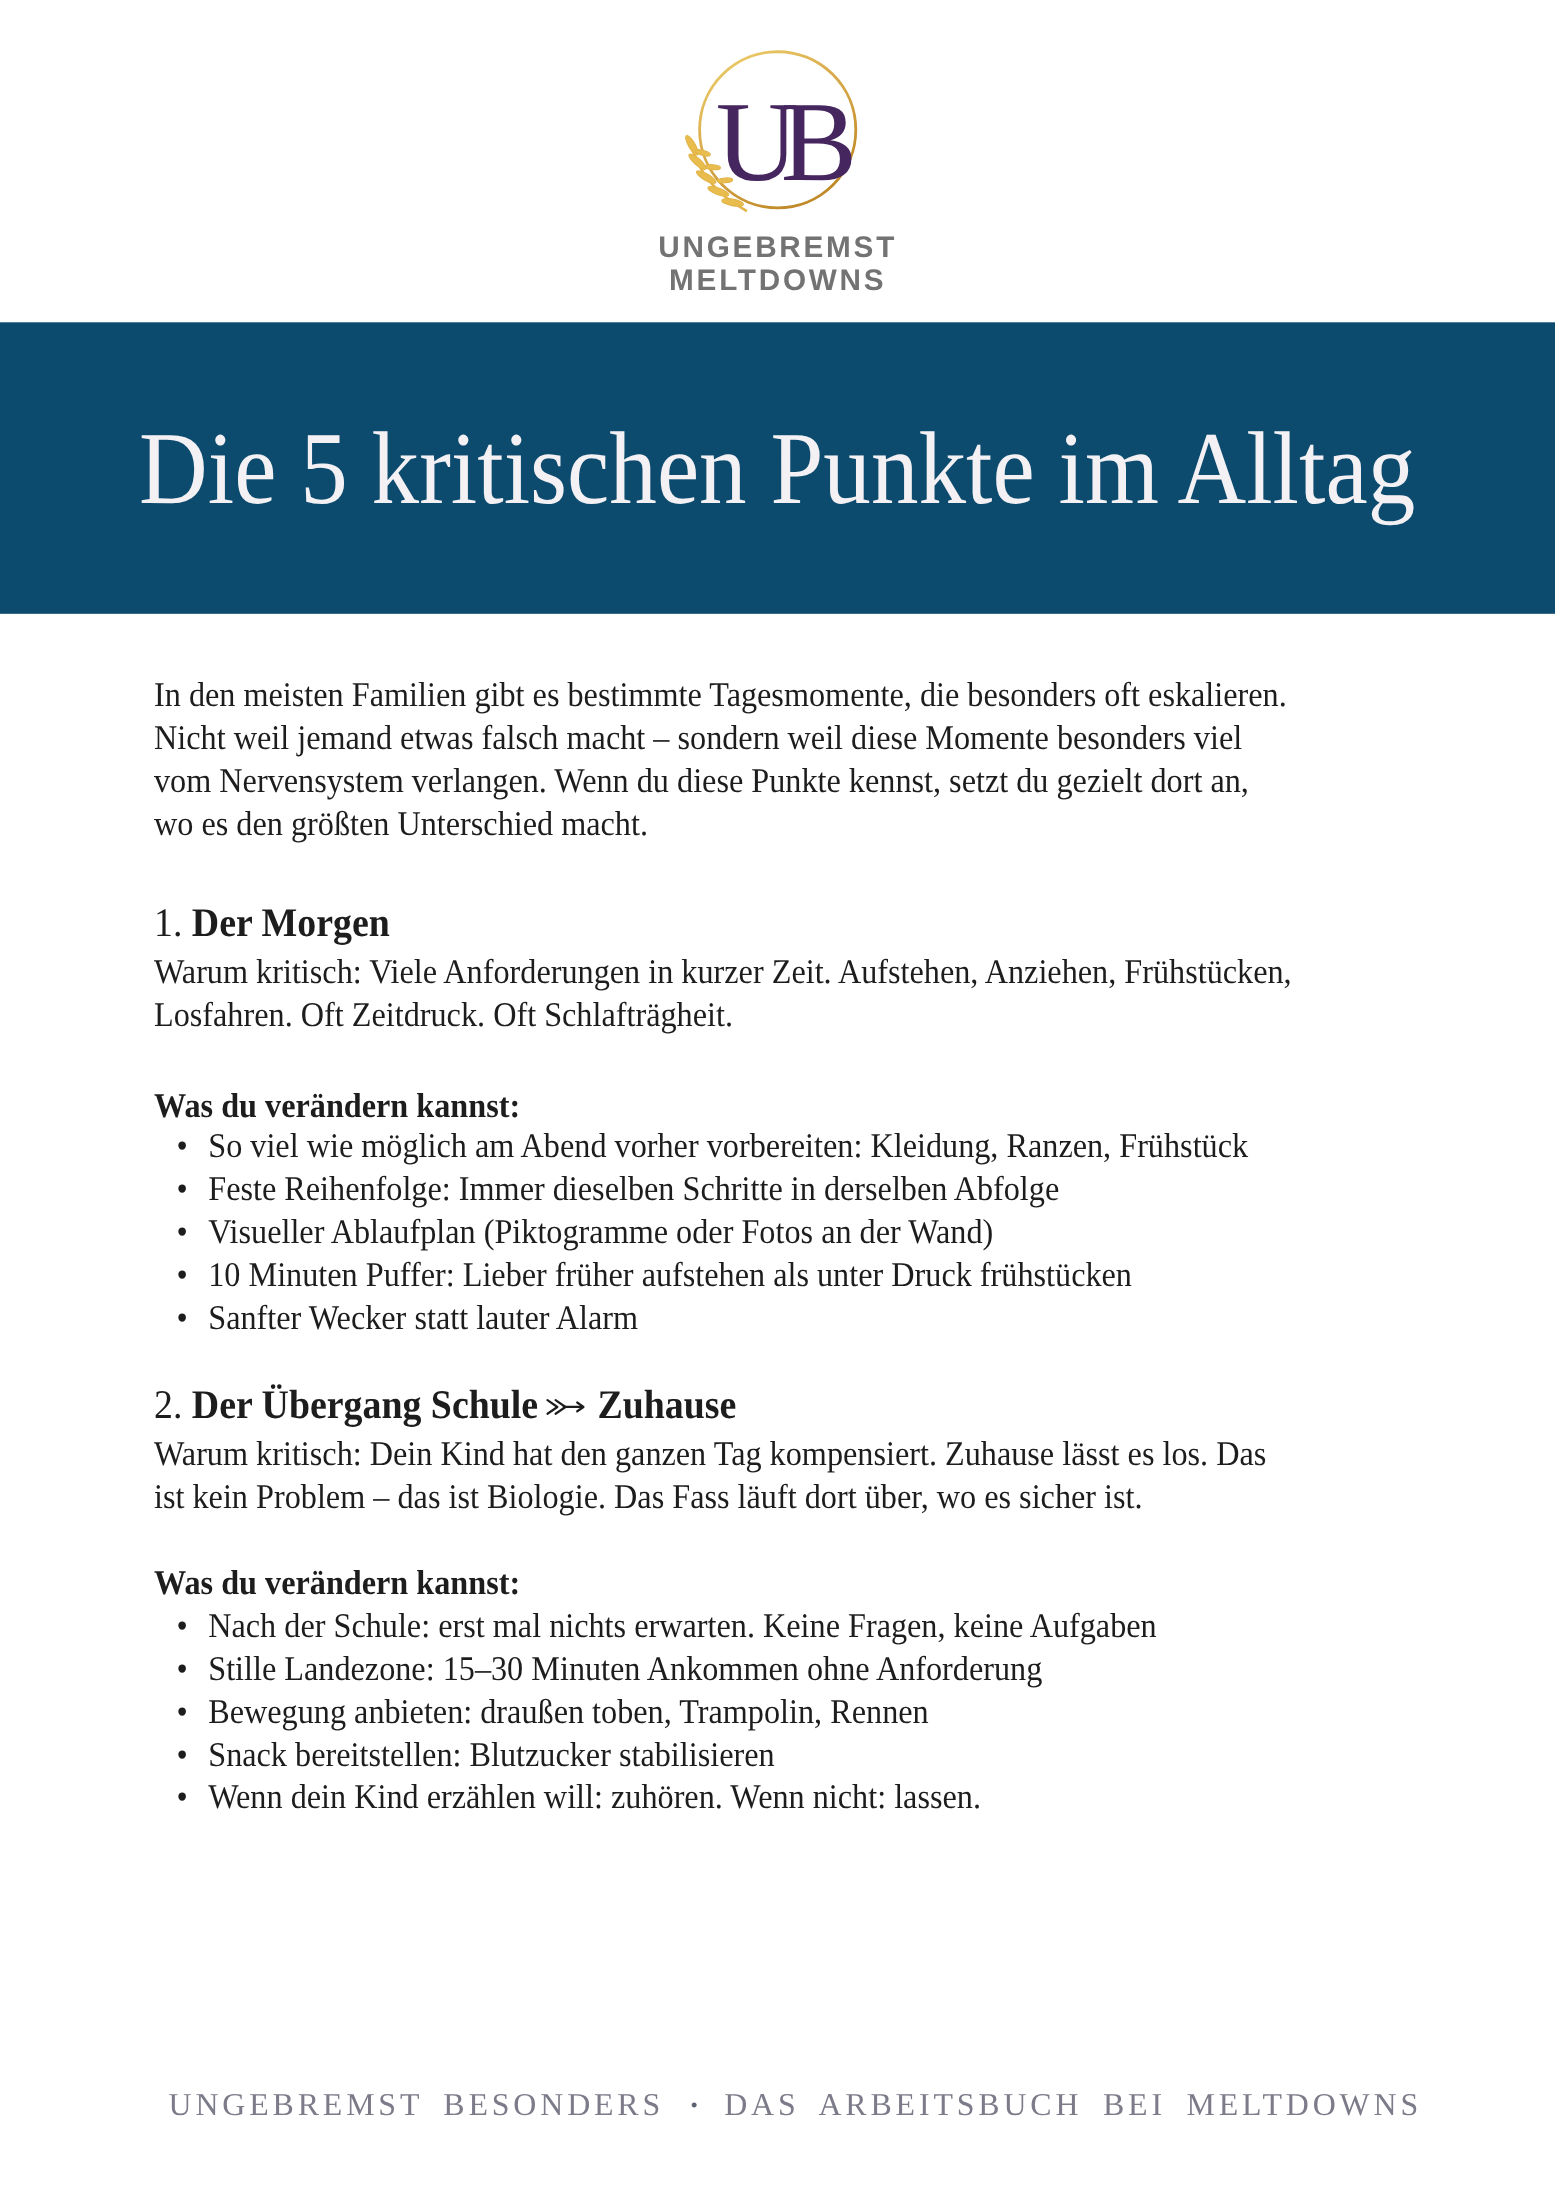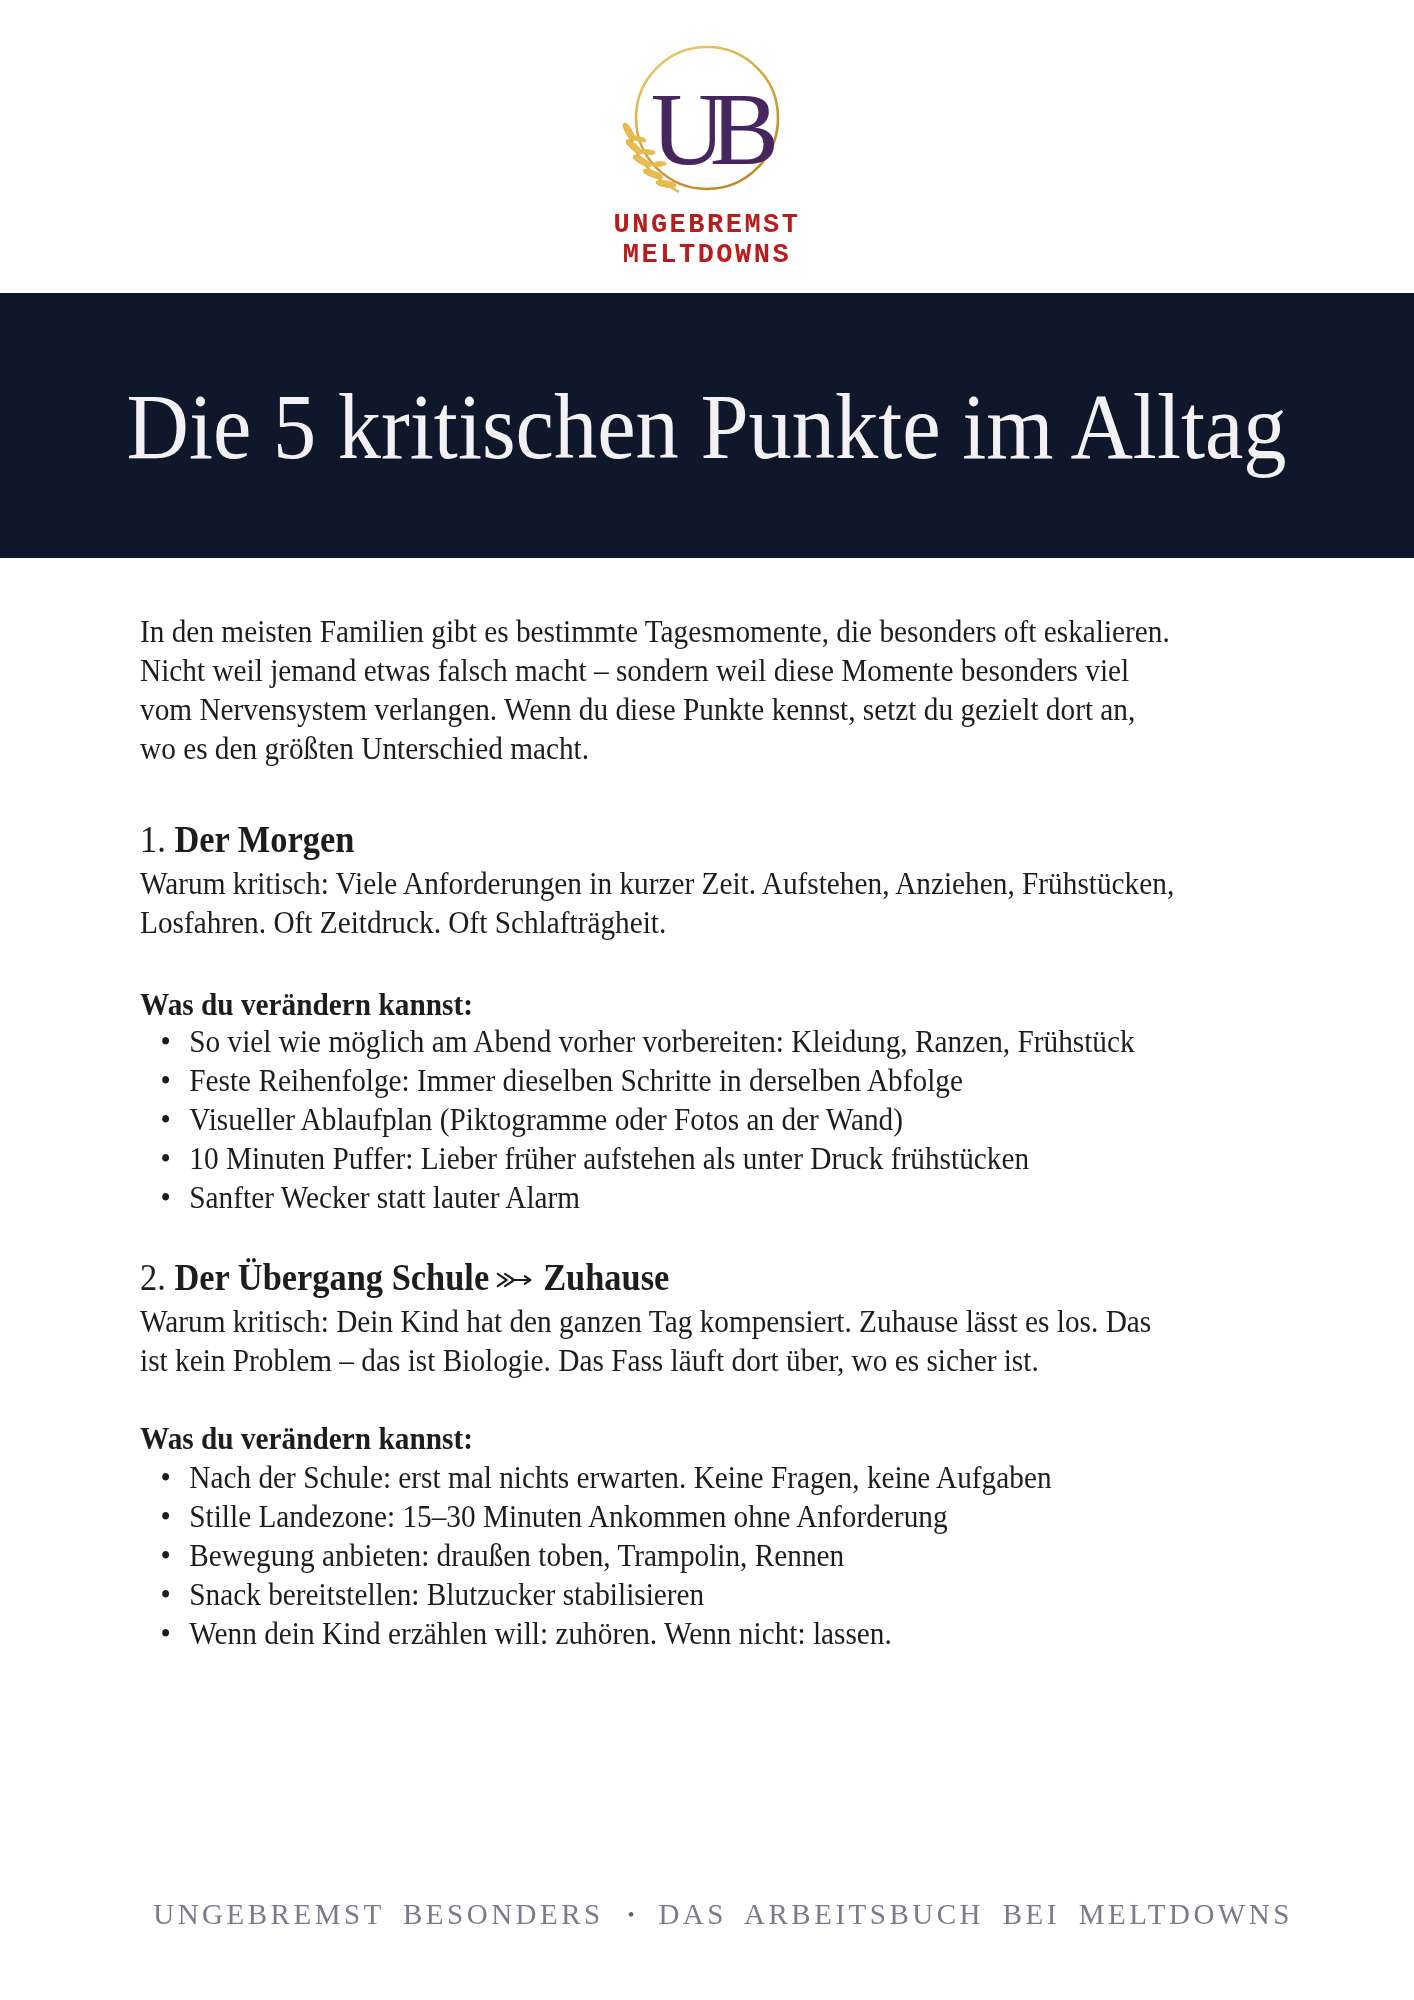--- a/index.html
+++ b/index.html
@@ -9,29 +9,29 @@
     font-family:"Liberation Serif", serif; color:#1d1d1d;
   }
 
   
   .logo-block {
     position:absolute; top:42px; left:0; width:1414px;
     display:flex; flex-direction:column; align-items:center;
   }
   .logo-emblem { width:204px; height:168px; }
   .brand-line {
-    font-family:Liberation Mono, monospace;
-    color:#b91c1c; font-weight:600; font-size:27px; letter-spacing:2.5px;
+    font-family:Liberation Sans, sans-serif;
+    color:#737373; font-weight:600; font-size:27px; letter-spacing:2.5px;
     line-height:30px; text-align:center;
   }
 
   
   .banner {
     position:absolute; top:293px; left:0; width:1414px; height:265px;
-    background:#0f172a; display:flex; align-items:center; justify-content:center;
+    background:#0c4a6e; display:flex; align-items:center; justify-content:center;
   }
   .banner-title {
     font-size:94px; font-weight:400; color:#F3F1F4; white-space:nowrap;
     transform:scaleX(0.92); letter-spacing:0px;
   }
 
   
   .content {
     position:absolute; left:140px; top:0; width:1250px; height:2000px;
     transform:scaleX(0.93); transform-origin:0 0;

